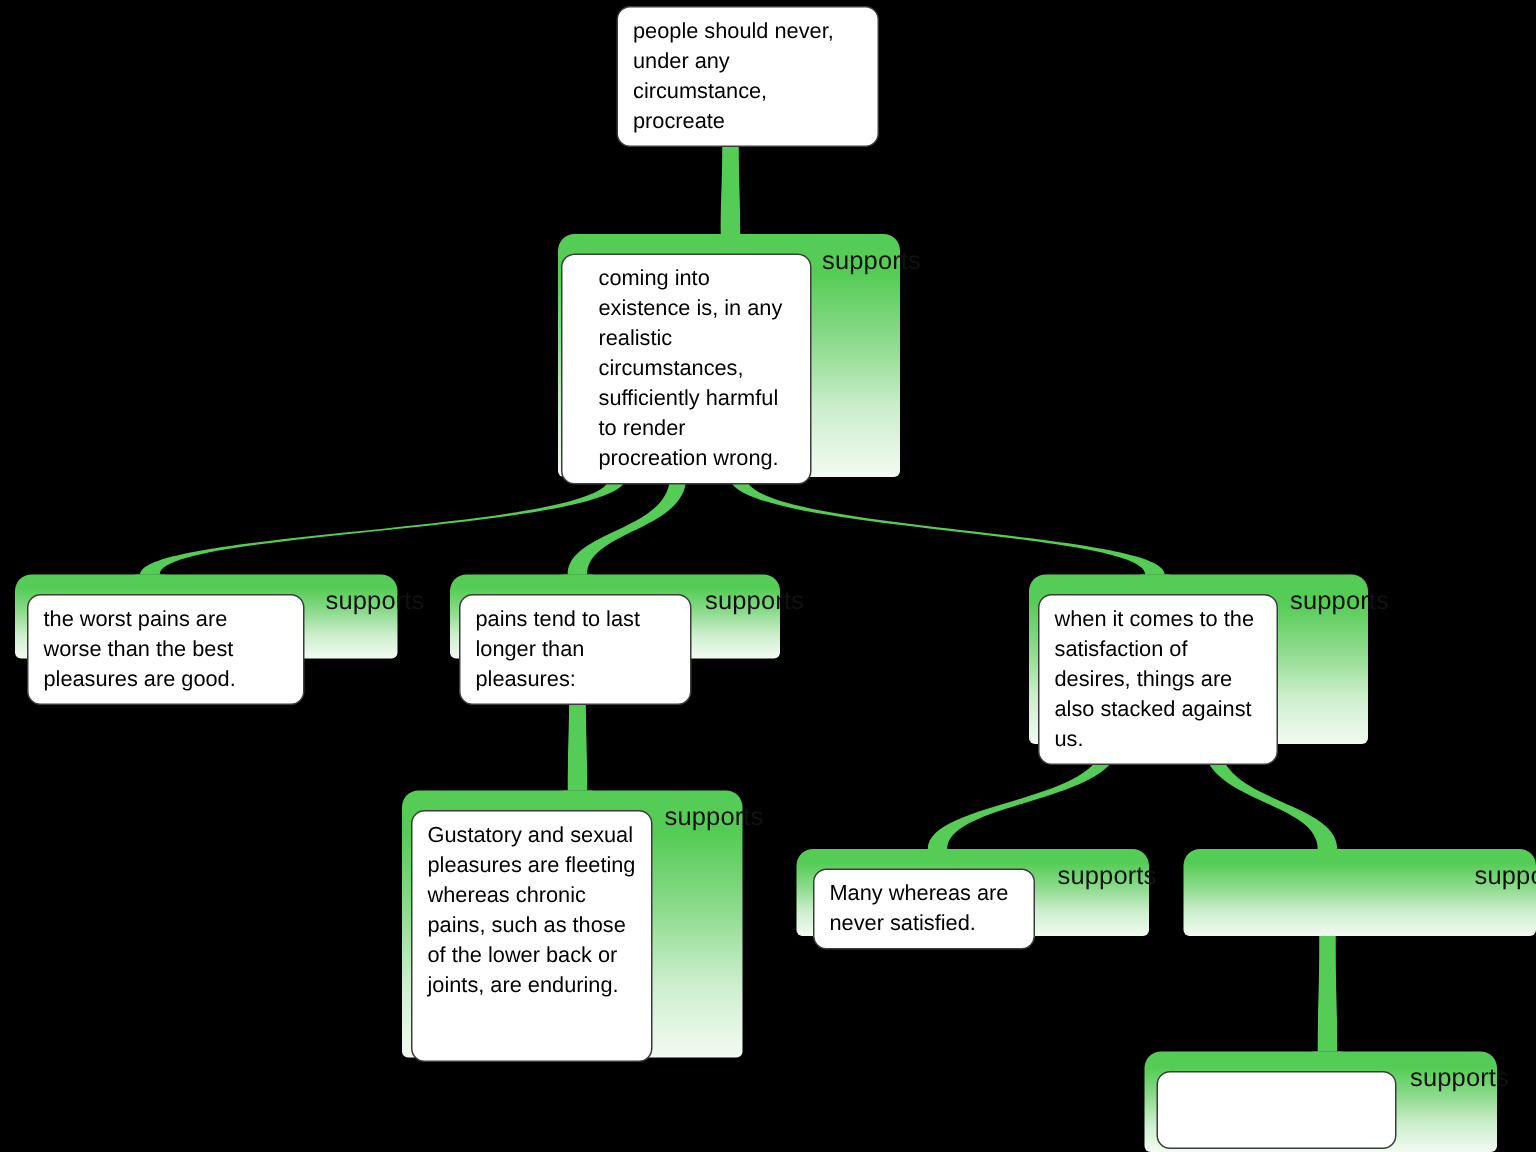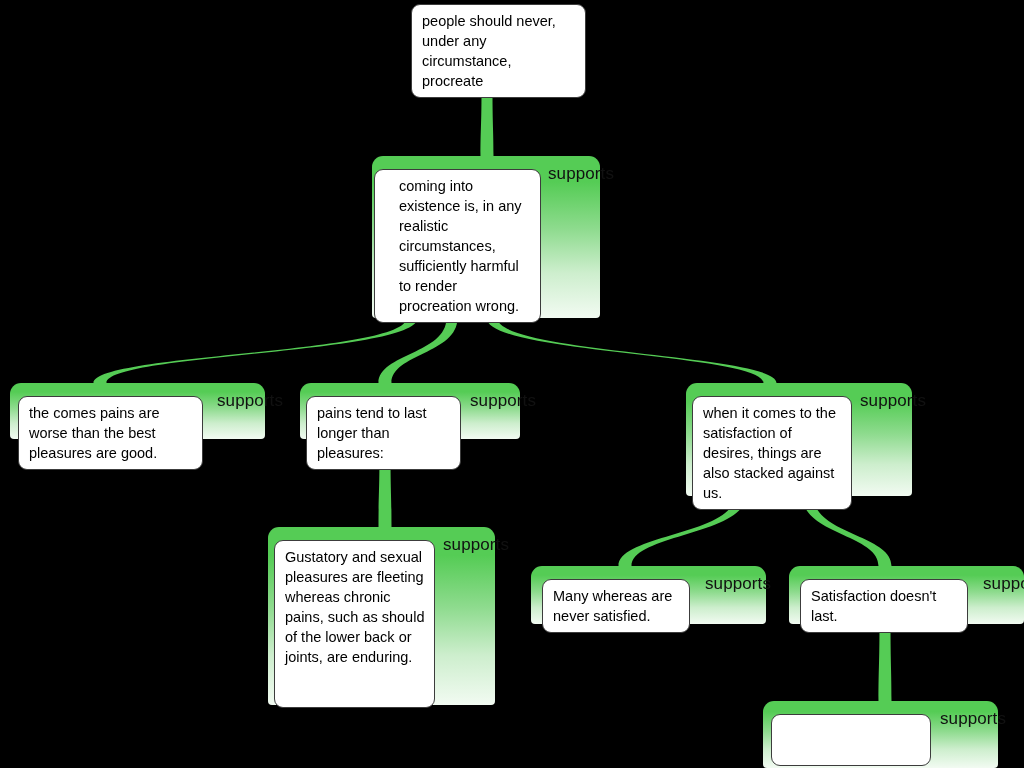--- a/index.html
+++ b/index.html
@@ -118,40 +118,39 @@
       </g>
     </svg>
 <div class="node root" style="left: 411px; top: 4px; width: 153px; height: 88px;">
       <div class="claim-box" style="width: 175px; min-height: 88px;">people should never, under any circumstance, procreate</div>
     </div>
     <div class="node supported" style="left: 372px; top: 156px; width: 228px; height: 162px;">
       <div class="claim-box" style="left: 2px; top: 13px; width: 167px; min-height: 146px; padding-left: 24px;">coming into existence is, in any realistic circumstances, sufficiently harmful to render procreation wrong.</div>
       <div class="support-label" style="left: 176px; top: 11px;">supports</div>
     </div>
     <div class="node supported" style="left: 10px; top: 383px; width: 255px; height: 56px;">
-      <div class="claim-box" style="left: 8px; top: 13px; width: 185px; min-height: 66px;">the comes pains are worse than the best pleasures are good.</div>
+      <div class="claim-box" style="left: 8px; top: 13px; width: 185px; min-height: 66px;">the worst pains are worse than the best pleasures are good.</div>
       <div class="support-label" style="left: 207px; top: 11px;">supports</div>
     </div>
     <div class="node supported" style="left: 300px; top: 383px; width: 220px; height: 56px;">
       <div class="claim-box" style="left: 6px; top: 13px; width: 155px; min-height: 66px;">pains tend to last longer than pleasures:</div>
       <div class="support-label" style="left: 170px; top: 11px;">supports</div>
     </div>
     <div class="node supported" style="left: 686px; top: 383px; width: 226px; height: 113px;">
       <div class="claim-box" style="left: 6px; top: 13px; width: 160px; min-height: 106px;">when it comes to the satisfaction of desires, things are also stacked against us.</div>
       <div class="support-label" style="left: 174px; top: 11px;">supports</div>
     </div>
     <div class="node supported" style="left: 268px; top: 527px; width: 227px; height: 178px;">
-      <div class="claim-box" style="left: 6px; top: 13px; width: 161px; min-height: 168px;">Gustatory and sexual pleasures are fleeting whereas chronic pains, such as should of the lower back or joints, are enduring.</div>
+      <div class="claim-box" style="left: 6px; top: 13px; width: 161px; min-height: 168px;">Gustatory and sexual pleasures are fleeting whereas chronic pains, such as those of the lower back or joints, are enduring.</div>
       <div class="support-label" style="left: 175px; top: 11px;">supports</div>
     </div>
     <div class="node supported" style="left: 531px; top: 566px; width: 235px; height: 58px;">
       <div class="claim-box" style="left: 11px; top: 13px; width: 148px; min-height: 46px;">Many whereas are never satisfied.</div>
       <div class="support-label" style="left: 174px; top: 11px;">supports</div>
     </div>
     <div class="node supported" style="left: 789px; top: 566px; width: 235px; height: 58px;">
-      <div class="claim-box" style="left: 11px; top: 13px; width: 168px; min-height: 46px;">Satisfaction doesn't last.</div>
       <div class="support-label" style="left: 194px; top: 11px;">supports</div>
     </div>
     <div class="node supported" style="left: 763px; top: 701px; width: 235px; height: 67px;">
       <div class="claim-box" style="left: 8px; top: 13px; width: 160px; min-height: 52px;"></div>
       <div class="support-label" style="left: 177px; top: 11px;">supports</div>
     </div>
   </div>
 
 </body></html>

